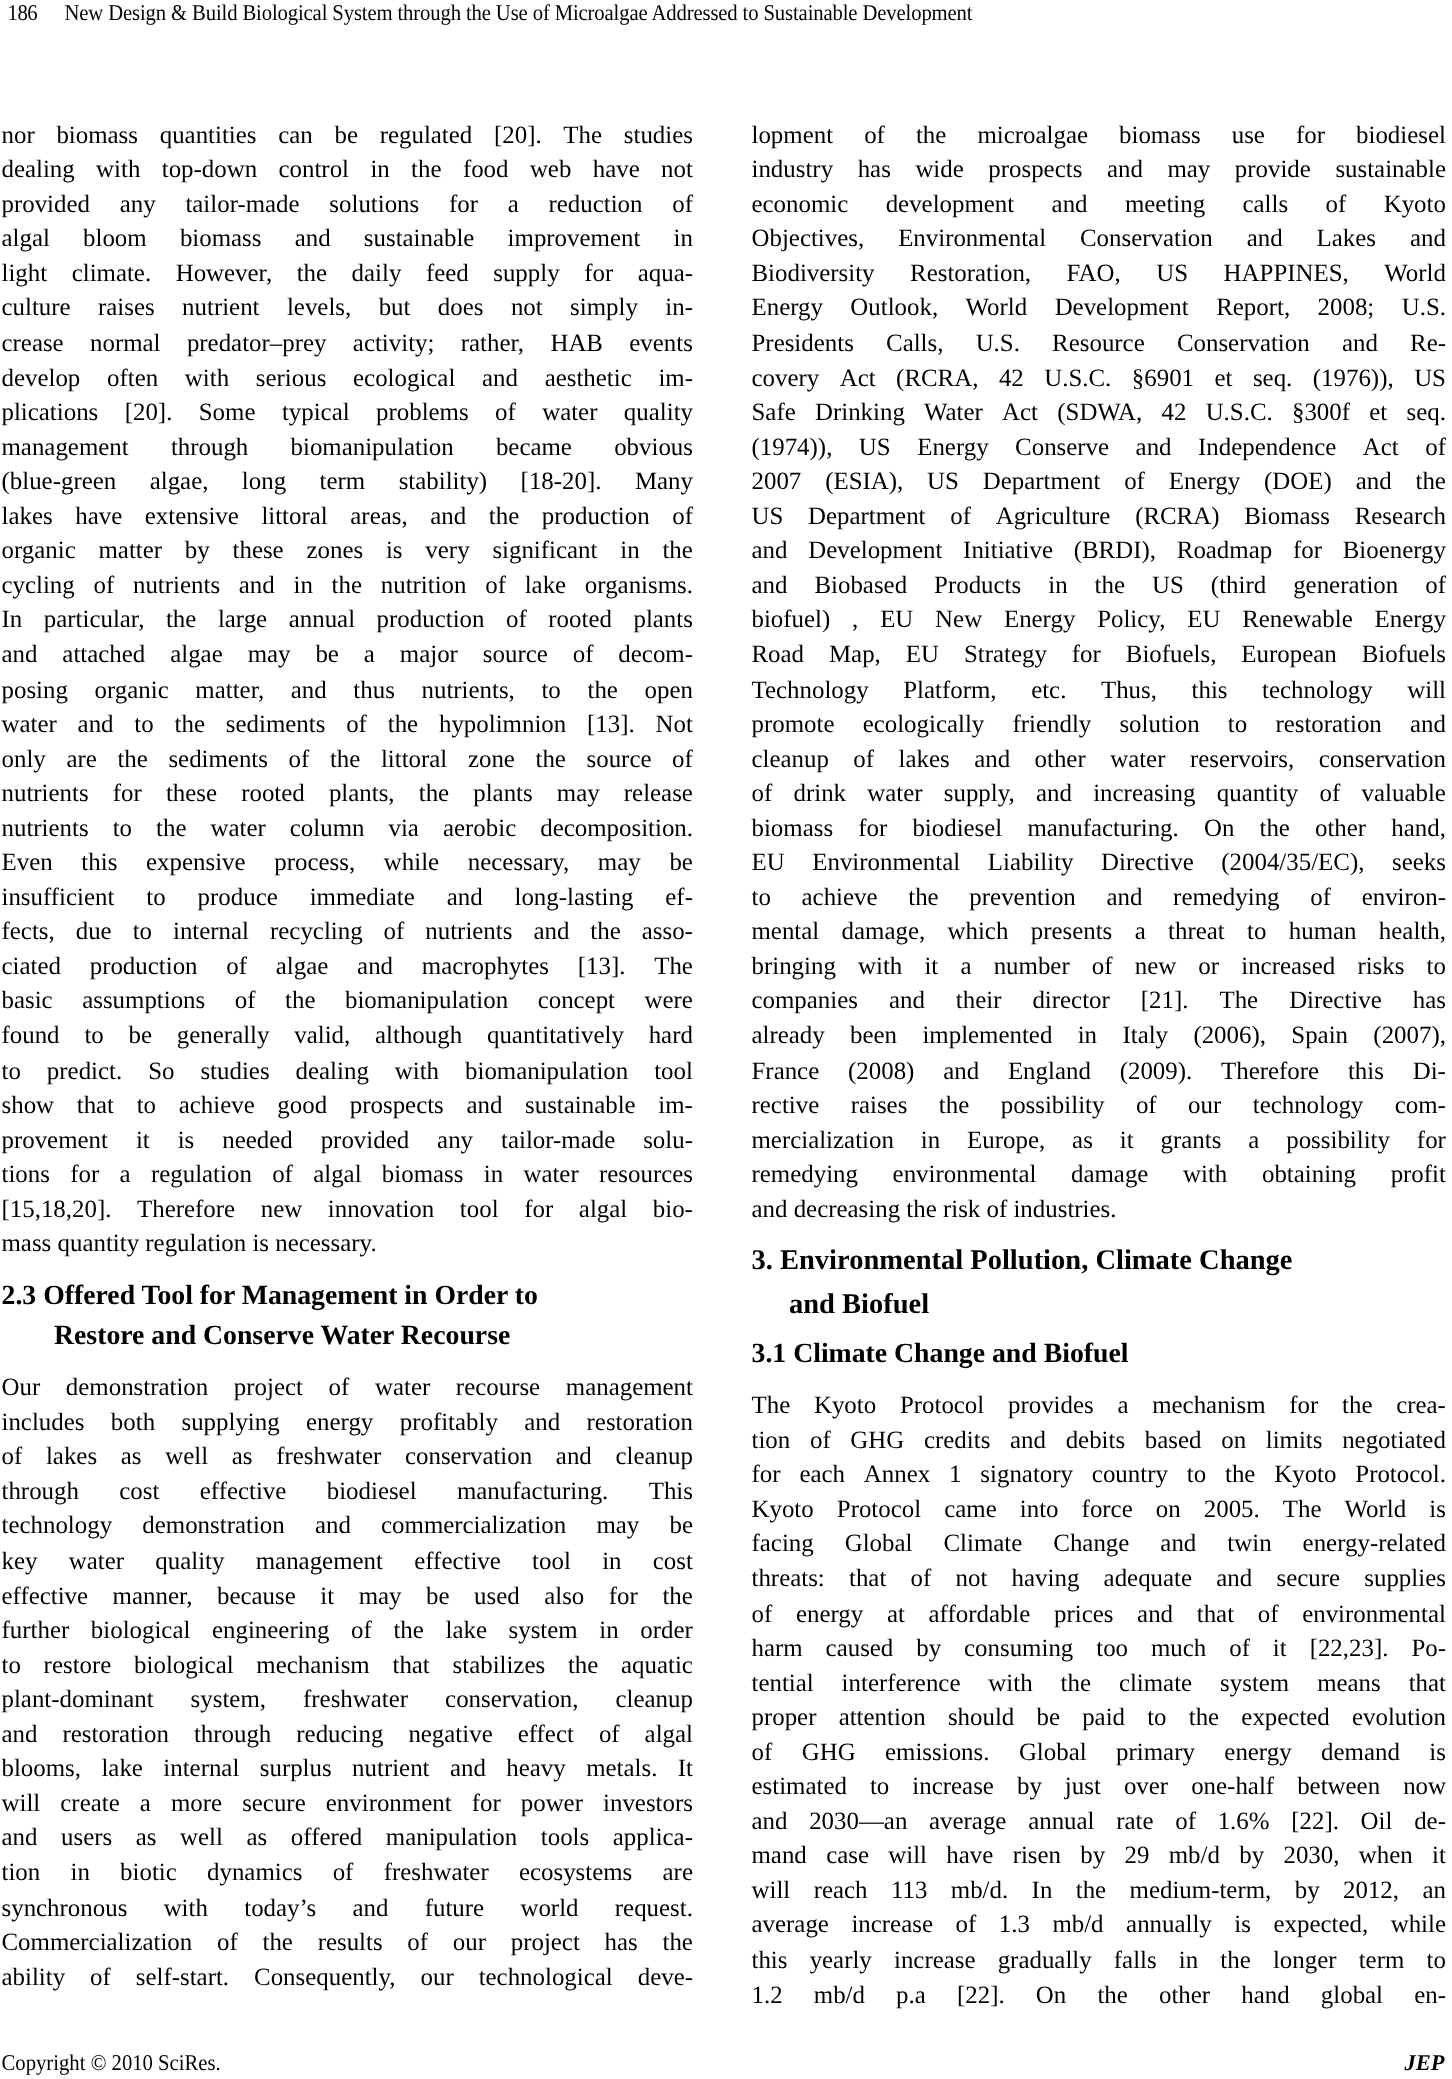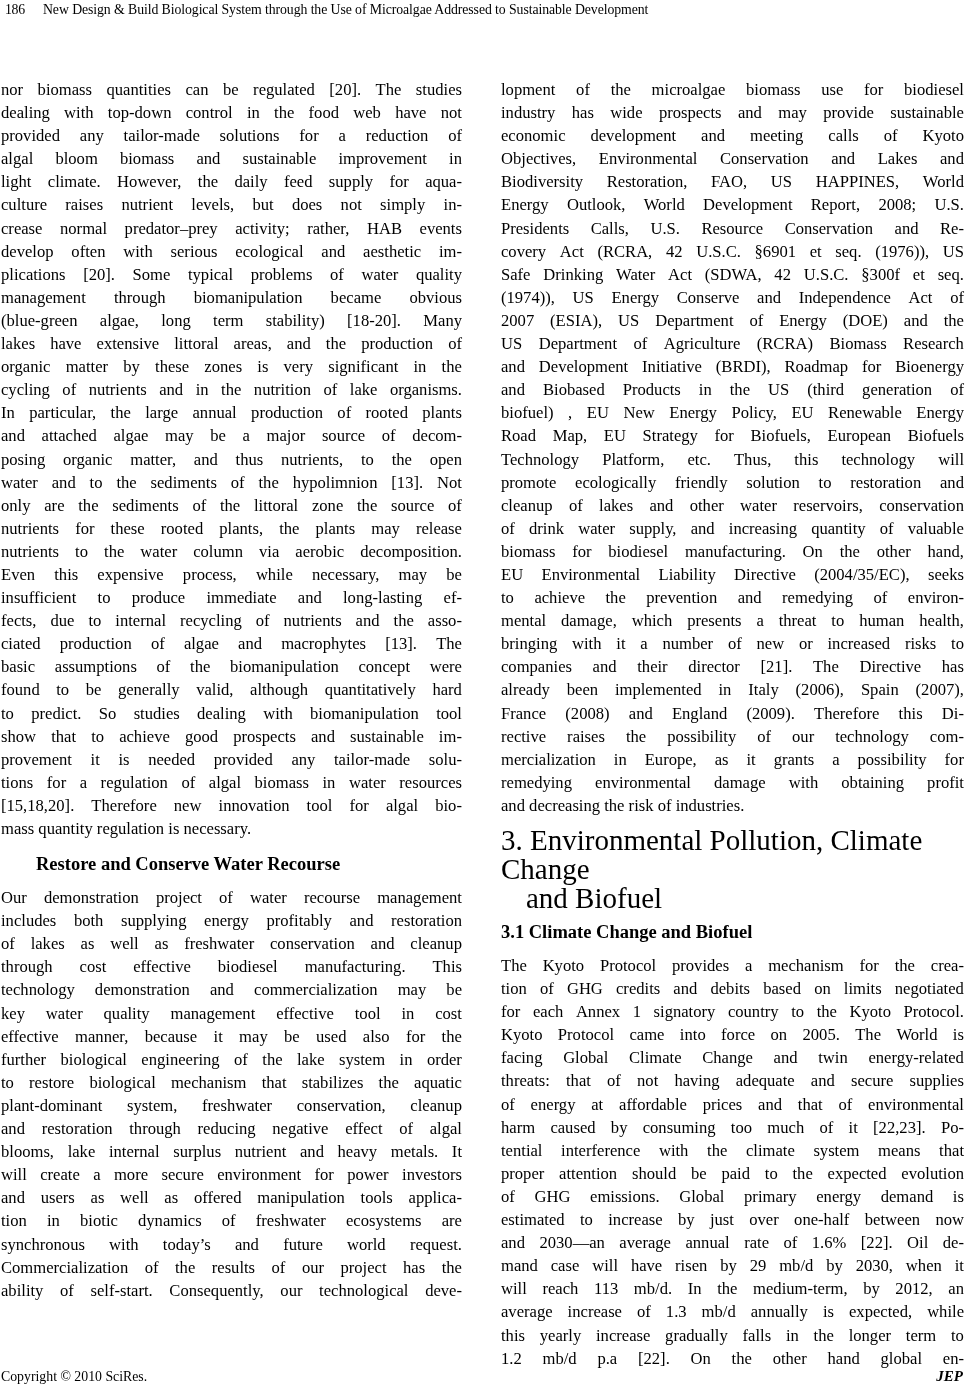--- a/index.html
+++ b/index.html
@@ -7,21 +7,21 @@
   .running-head { position: absolute; top: 0; left: 0; width: 860px; height: 20px; font-size: 15px; line-height: 18px; }
   .running-head .pno { position: absolute; left: 5px; top: 0; letter-spacing: -0.3px; transform: scaleX(0.92); transform-origin: left; }
   .running-head .title { position: absolute; left: 43px; top: 0; white-space: nowrap; transform: scaleX(0.92); transform-origin: left; letter-spacing: -0.1px; }
   .col { position: absolute; top: 50px; width: 461px; margin-top: 28px; }
   .col.left { left: 1px; }
   .col.right { left: 501px; width: 463px; }
   .ln { display: block; font-size: 16.6px; line-height: 23.1px; height: 23.1px; text-align: justify; text-align-last: justify; white-space: nowrap; overflow: visible; }
   .ln span { white-space: normal; }
   .h2 { font-weight: bold; font-size: 18.5px; line-height: 27px; }
   .h2 .cont { padding-left: 35px; display: block; }
-  .h1 { font-weight: normal; font-size: 29px; line-height: 29px; }
+  .h1 { font-weight: bold; font-size: 19px; line-height: 29px; }
   .h1 .cont { padding-left: 25px; display: block; }
   .h3 { font-weight: bold; font-size: 18.5px; line-height: 26px; }
   .footer { position: absolute; top: 1367px; left: 0; width: 968px; font-size: 15px; line-height: 18px; }
   .footer .copy { position: absolute; left: 1px; top: 0; transform: scaleX(0.92); transform-origin: left; }
   .footer .jname { position: absolute; right: 5px; top: 0; font-weight: bold; font-style: italic; }
   .justline { display: flex; justify-content: space-between; white-space: nowrap; }
 </style>
 </head>
 <body>
 
@@ -365,20 +365,21 @@
         <span>new</span>
         <span>innovation</span>
         <span>tool</span>
         <span>for</span>
         <span>algal</span>
         <span>bio-</span>
       </div>
       <div class="ln justline" style="justify-content: flex-start; white-space: pre;">mass quantity regulation is necessary.</div>
     </div>
   <div class="h2" style="margin-top:11px;margin-bottom:8px;">
+    <span style="display:block;">2.3 Offered Tool for Management in Order to</span>
     <span class="cont">Restore and Conserve Water Recourse</span>
   </div>
   <div>
       <div class="ln justline">
         <span>Our</span>
         <span>demonstration</span>
         <span>project</span>
         <span>of</span>
         <span>water</span>
         <span>recourse</span>

